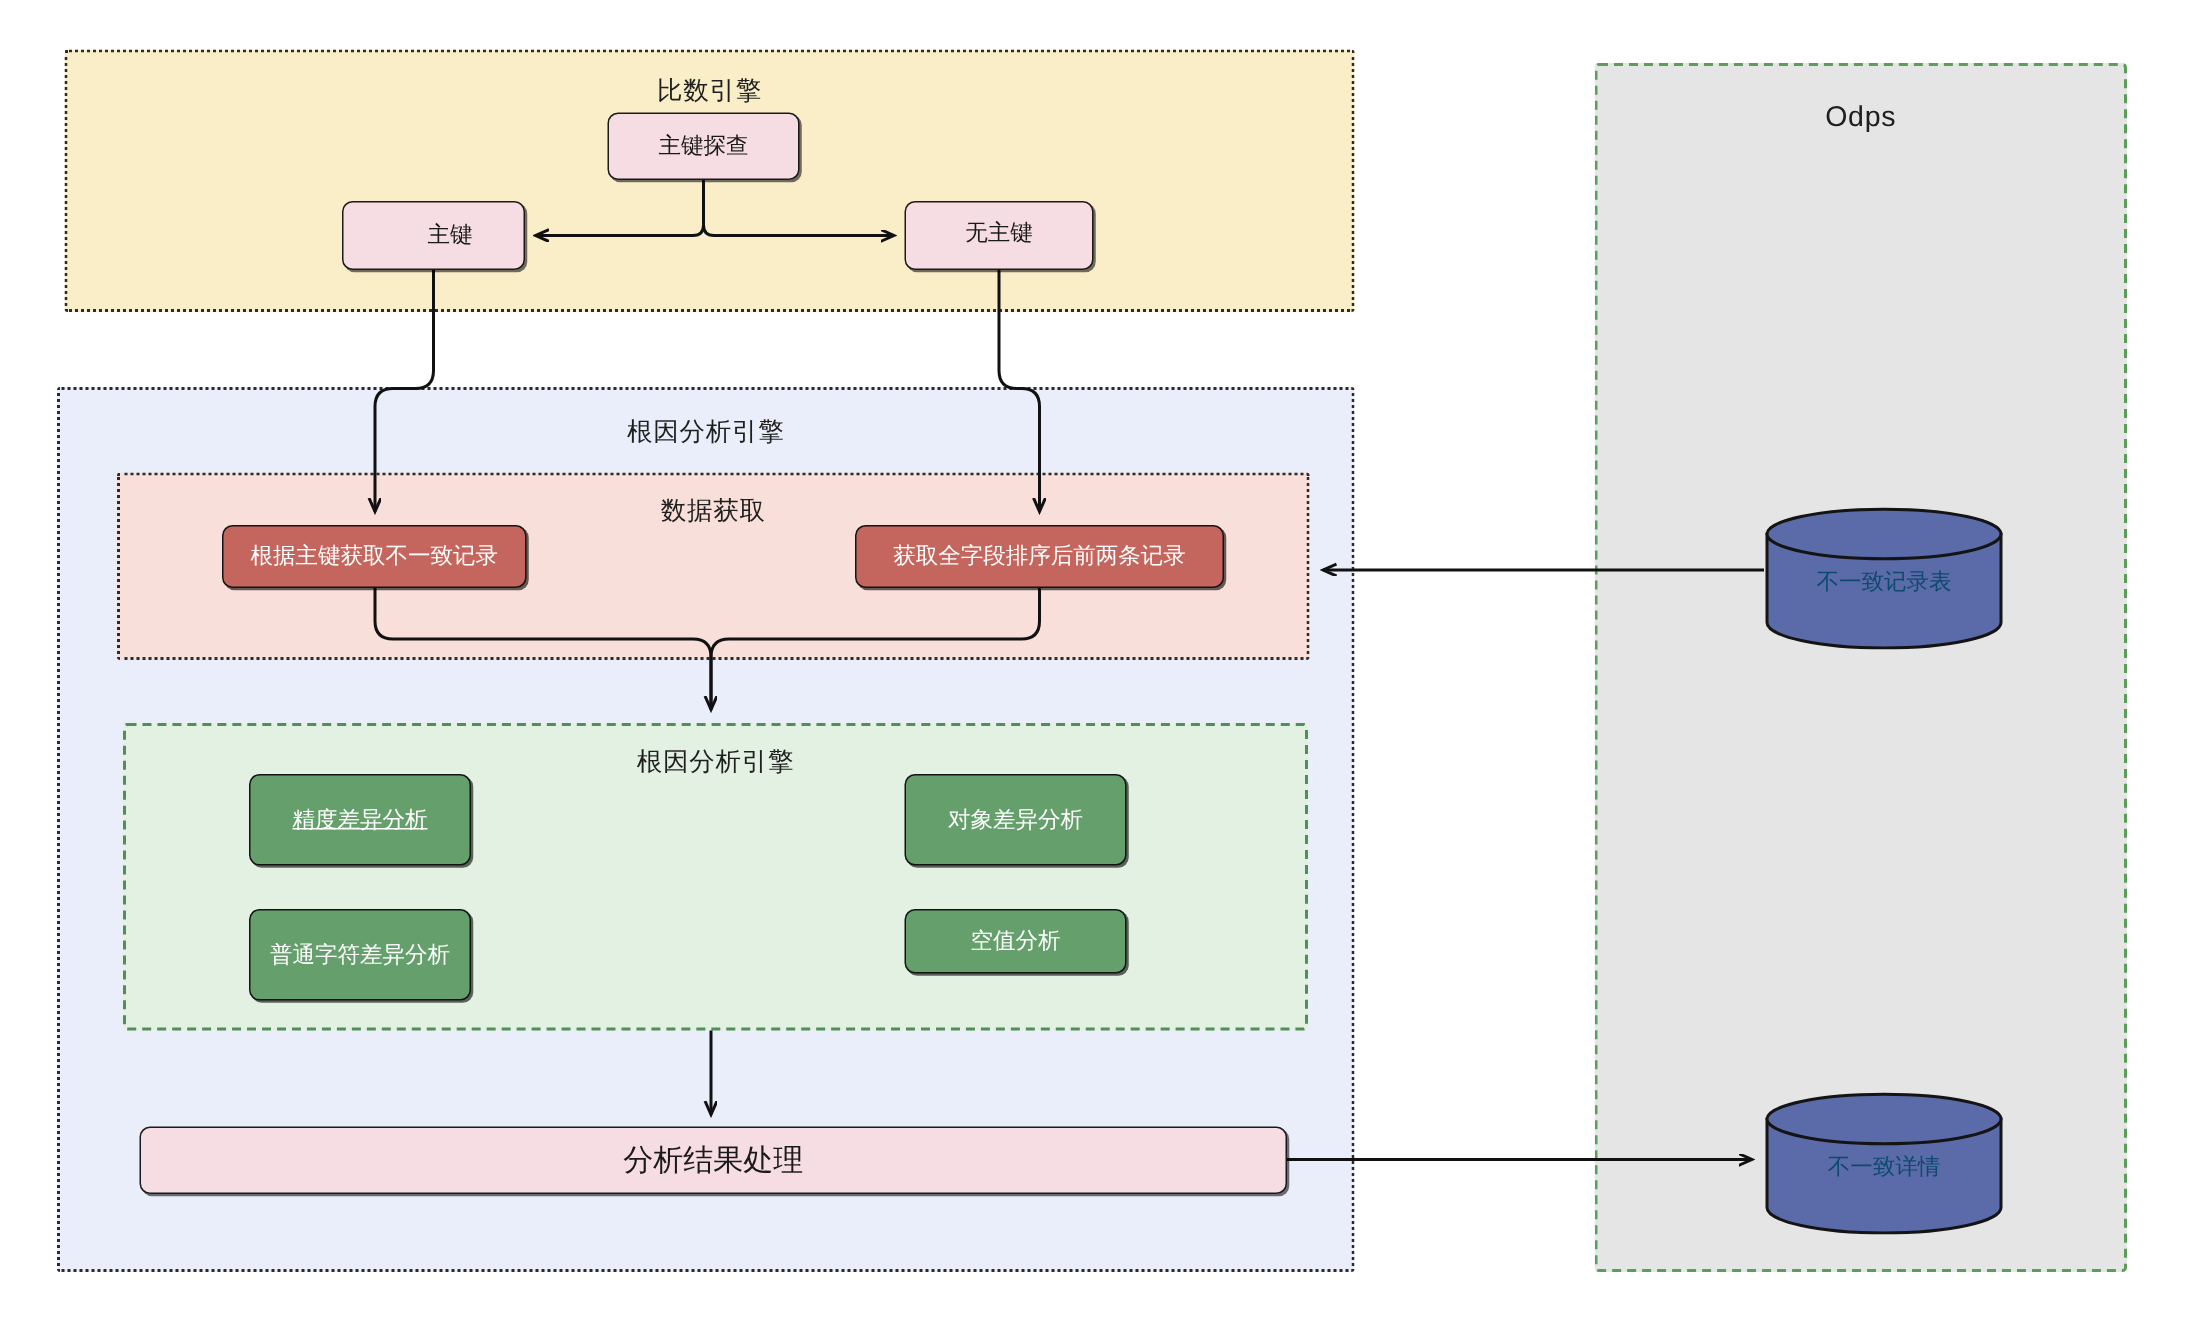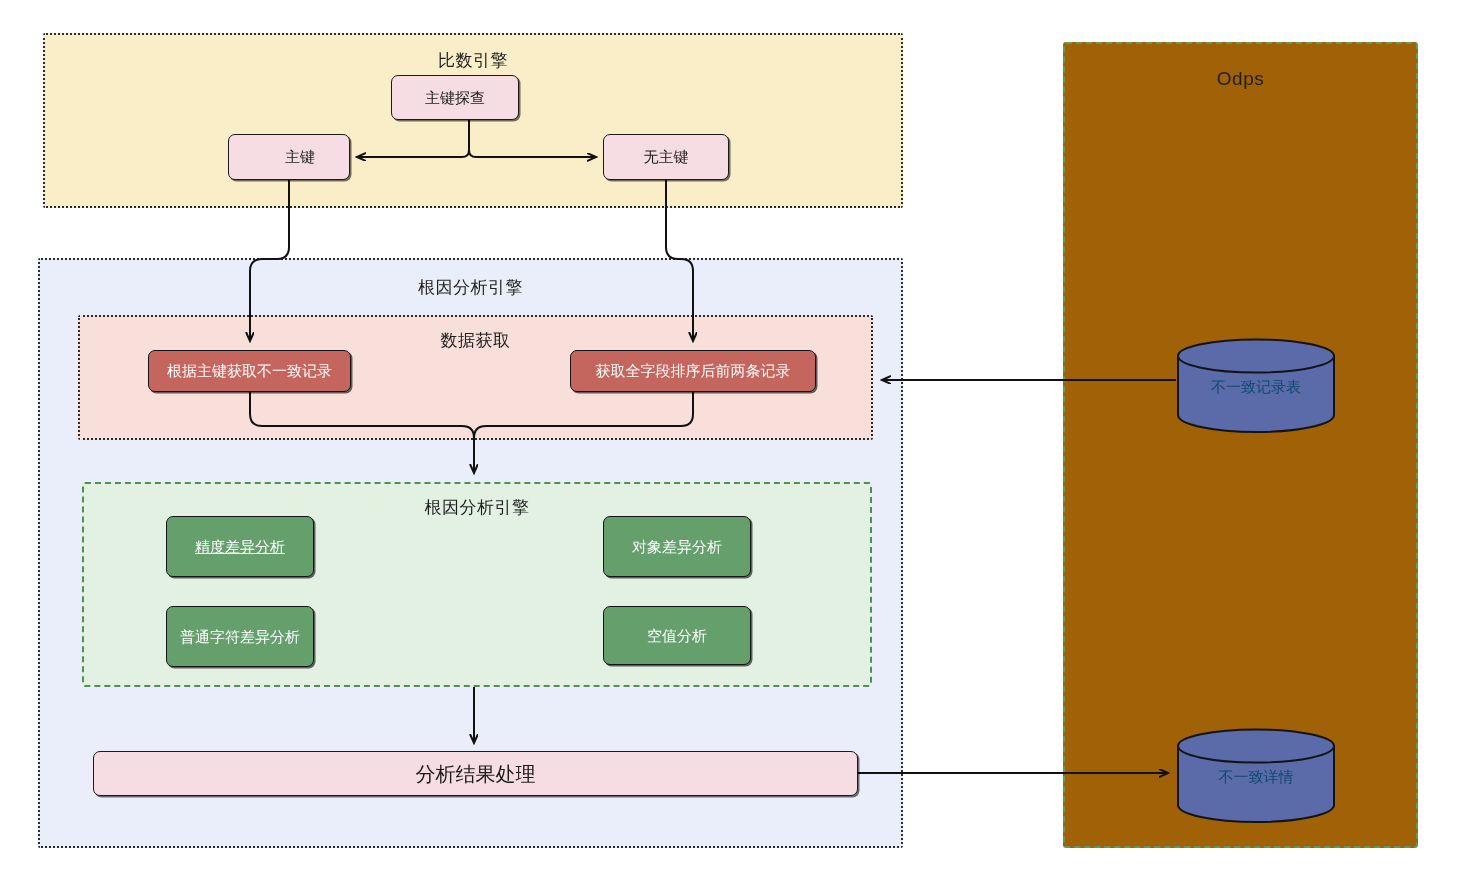--- a/index.html
+++ b/index.html
@@ -78,21 +78,21 @@
     border-radius: 3px;
   }
   #cnt-engine .container-title { top: 12px; }
 
   
   #cnt-odps {
     left: 1063px;
     top: 42px;
     width: 355px;
     height: 806px;
-    background: #a16207;
+    background: #e5e5e5;
     border: 2px dashed #5a9e5a;
     border-radius: 3px;
   }
   #cnt-odps .container-title {
     top: 24px;
     font-size: 19px;
     color: #1f1f1f;
   }
 
   
@@ -120,31 +120,31 @@
     color: #ffffff;
     box-shadow: 1.5px 1.5px 0 rgba(0,0,0,0.6);
   }
   .node-green {
     background: #65a06c;
     border: 1.8px solid #141414;
     color: #ffffff;
     box-shadow: 1.5px 1.5px 0 rgba(0,0,0,0.6);
   }
 
-  #n-pk-probe { left: 391px; top: 75px;  width: 128px; height: 45px; }
+  #n-pk-probe { left: 405px; top: 75px;  width: 128px; height: 45px; }
   #n-pk       { left: 228px; top: 134px; width: 122px; height: 46px; padding-left: 28px; }
-  #n-nopk     { left: 603px; top: 134px; width: 126px; height: 46px; }
+  #n-nopk     { left: 603px; top: 134px; width: 126px; height: 46px; font-family: Liberation Mono, monospace; }
 
   #n-fetch-pk   { left: 148px; top: 350px; width: 203px; height: 42px; }
   #n-fetch-sort { left: 570px; top: 350px; width: 246px; height: 42px; }
 
   #n-precision { left: 166px; top: 516px; width: 148px; height: 61px; text-decoration: underline; }
   #n-object    { left: 603px; top: 516px; width: 148px; height: 61px; }
   #n-charset   { left: 166px; top: 606px; width: 148px; height: 61px; }
-  #n-null      { left: 603px; top: 606px; width: 148px; height: 59px; justify-content: center; }
+  #n-null      { left: 603px; top: 606px; width: 148px; height: 43px; justify-content: center; }
 
   #n-result {
     left: 93px; top: 751px; width: 765px; height: 45px;
     font-size: 20px;
   }
 
   
   .cylinder {
     position: absolute;
     width: 160px;

